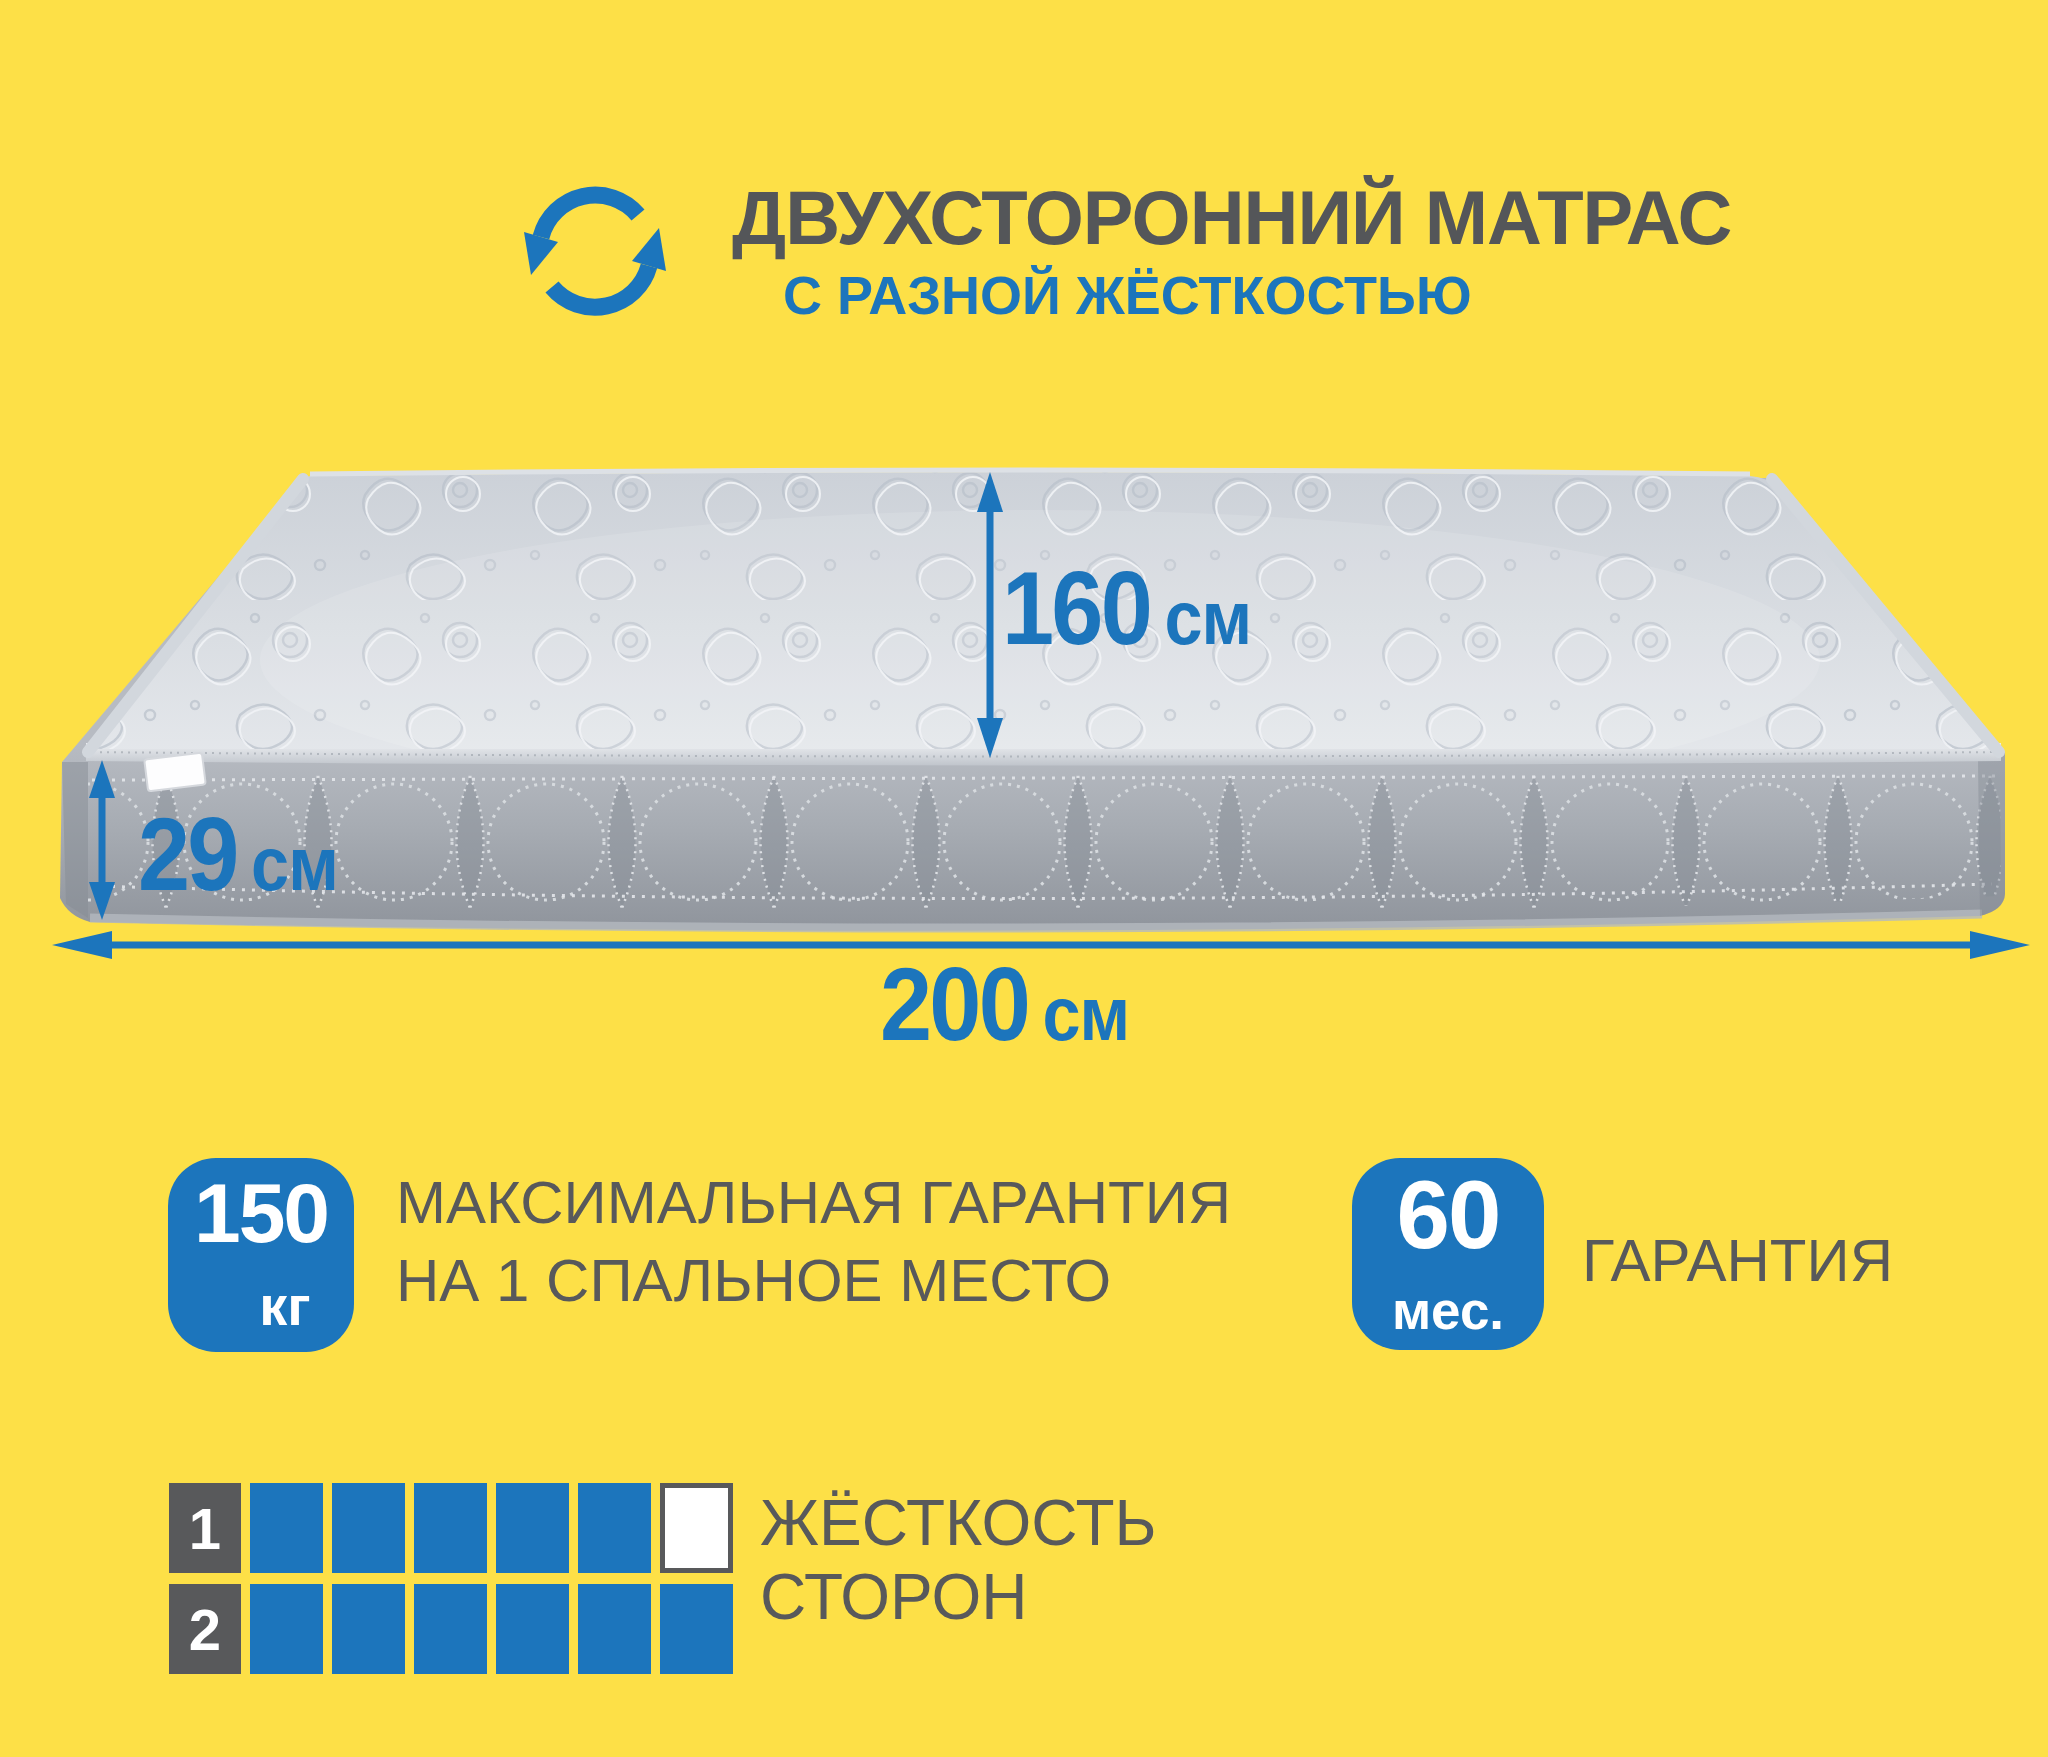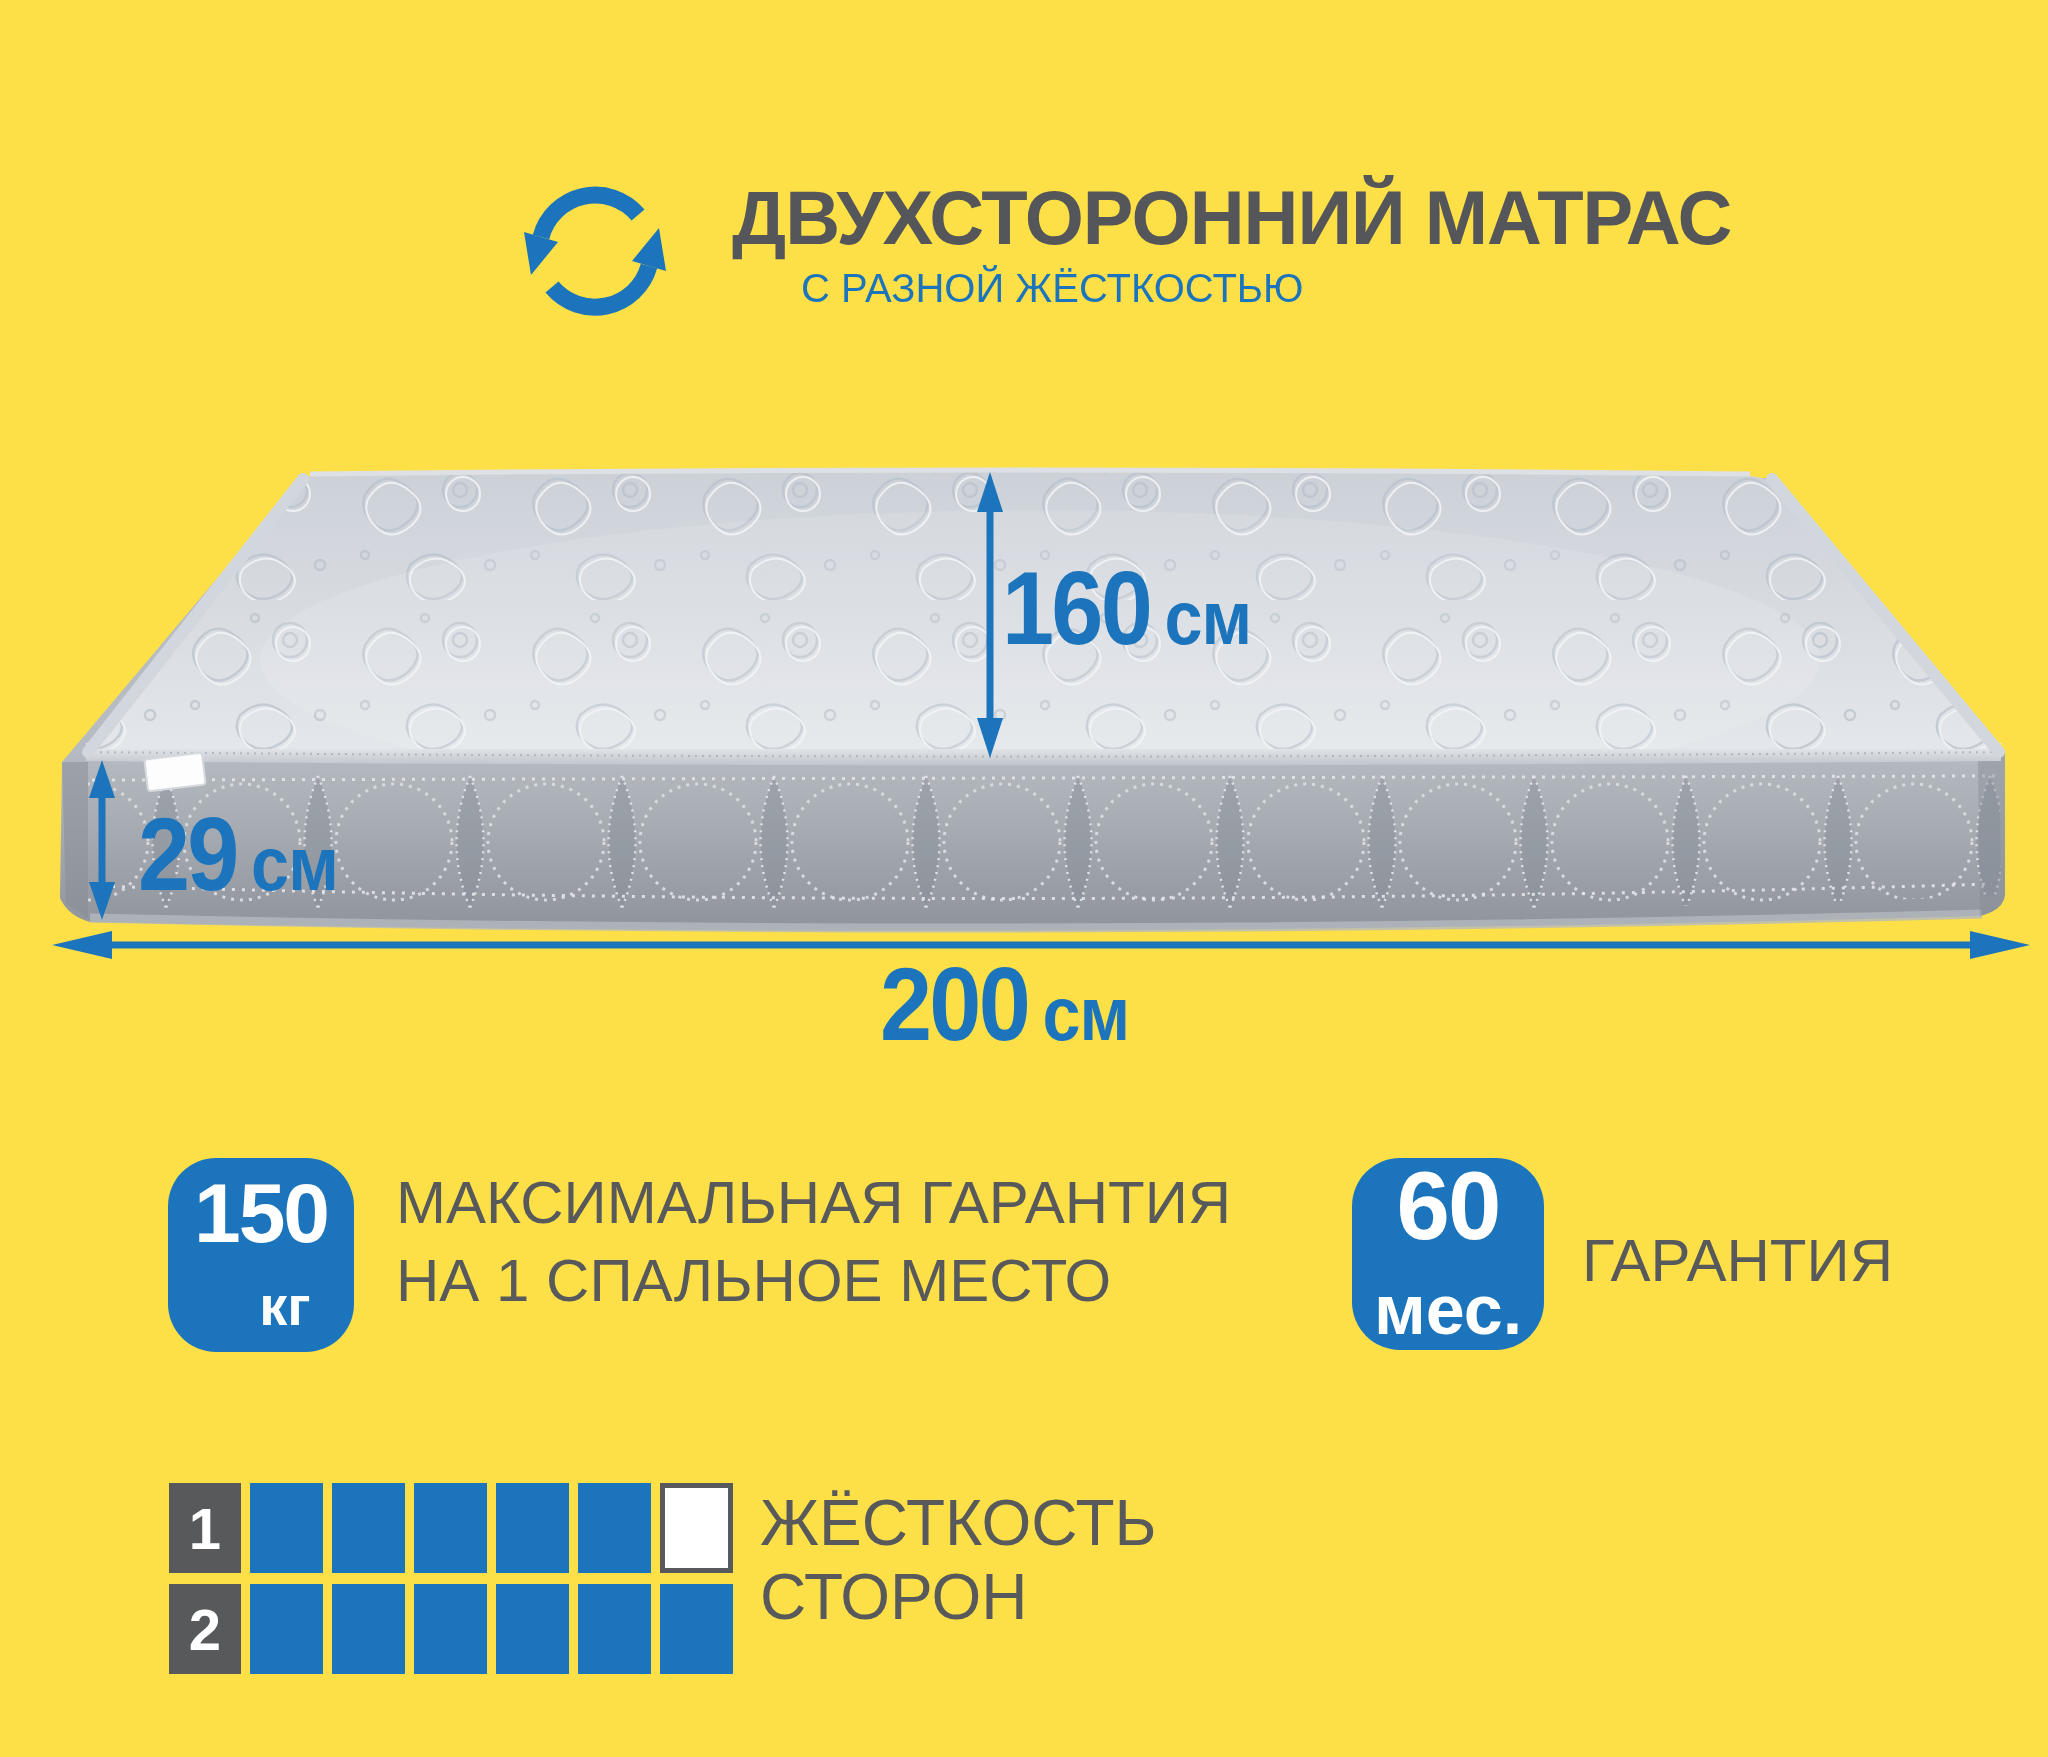--- a/index.html
+++ b/index.html
@@ -9,21 +9,21 @@
     --accent:#1C75BC; --text-gray:#58595B;
   }
   .abs{position:absolute;}
 
   
   .page-title{
     left:732px;top:180px;font-size:76px;font-weight:bold;color:#545659;
     letter-spacing:-1px;white-space:nowrap;line-height:1;
   }
   .page-subtitle{
-    left:801px;top:268px;font-size:40px;font-weight:normal;color:var(--accent,#1C75BC);
+    left:783px;top:268px;font-size:54px;font-weight:bold;color:var(--accent,#1C75BC);
     white-space:nowrap;line-height:1;
   }
 
   
   .dim{
     color:var(--accent,#1C75BC);font-weight:bold;white-space:nowrap;line-height:1;
     transform:scaleX(.9);transform-origin:left top;
   }
   .dim .val{font-size:104px;letter-spacing:-3px;}
   .dim .unit{font-size:76px;margin-left:16px;letter-spacing:-1px;}
@@ -35,21 +35,21 @@
   .badge{
     background:var(--accent,#1C75BC);color:#fff;border-radius:48px;
     display:flex;flex-direction:column;align-items:center;justify-content:center;
     text-align:center;font-weight:bold;gap:23px;
   }
   .badge-max-load{left:168px;top:1158px;width:186px;height:194px;}
   .badge-warranty{left:1352px;top:1158px;width:192px;height:192px;}
   .badge .v1{font-size:84px;line-height:.95;letter-spacing:-2px;}
   .badge .u1{font-size:56px;line-height:1.05;margin-left:48px;}
   .badge .v2{font-size:96px;line-height:.95;letter-spacing:-2px;}
-  .badge .u2{font-size:70px;line-height:1.05;}
+  .badge .u2{font-size:53px;line-height:1.05;}
 
   .caption{color:var(--text-gray,#58595B);font-size:60px;line-height:78px;white-space:nowrap;}
   .caption-max-load{left:396px;top:1164px;}
   .caption-warranty{left:1582px;top:1222px;}
 
   
   .frow{display:flex;gap:9px;}
   .frow-1{left:169px;top:1483px;}
   .frow-2{left:169px;top:1584px;}
   .fidx{

